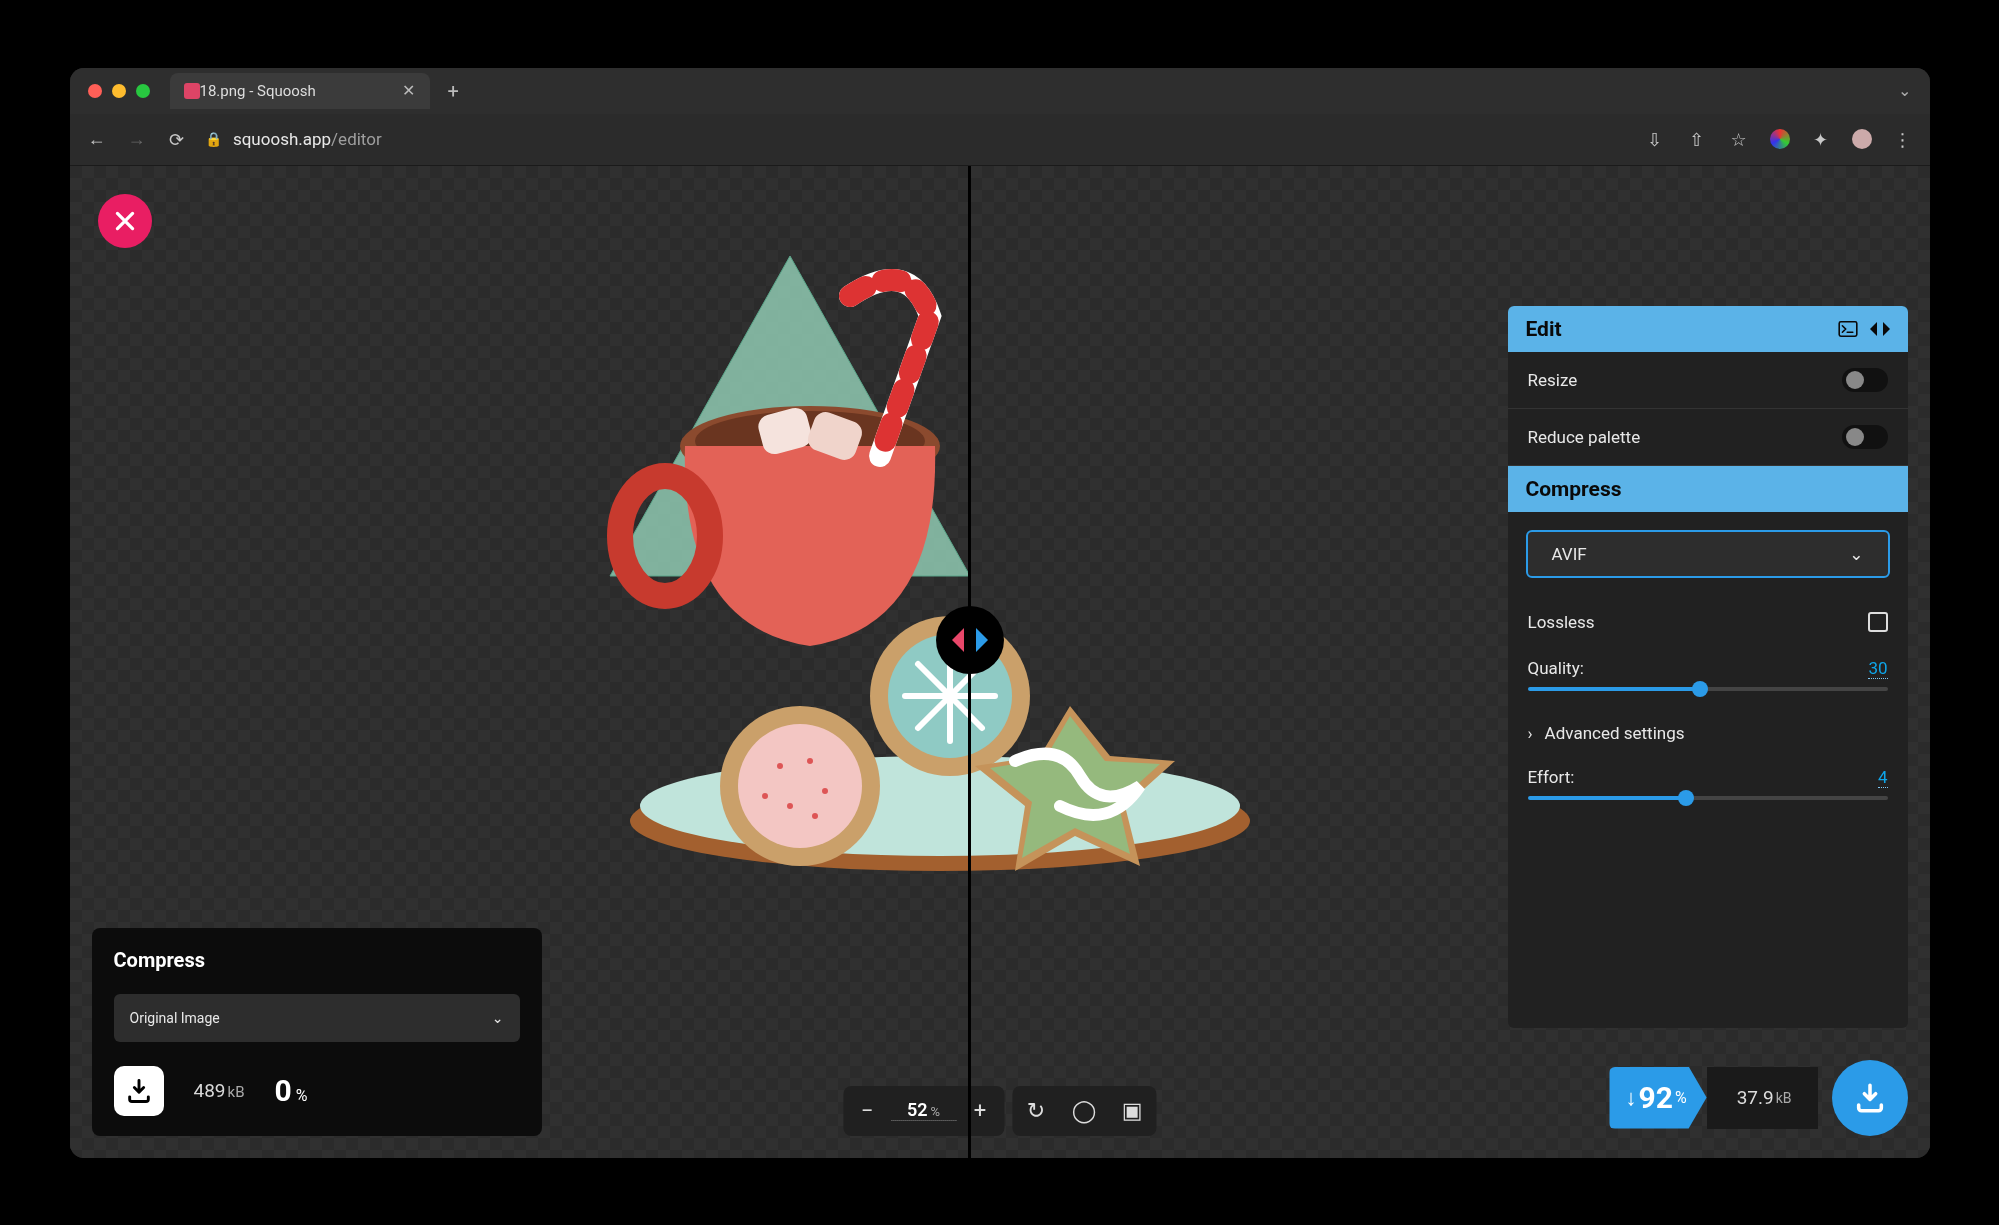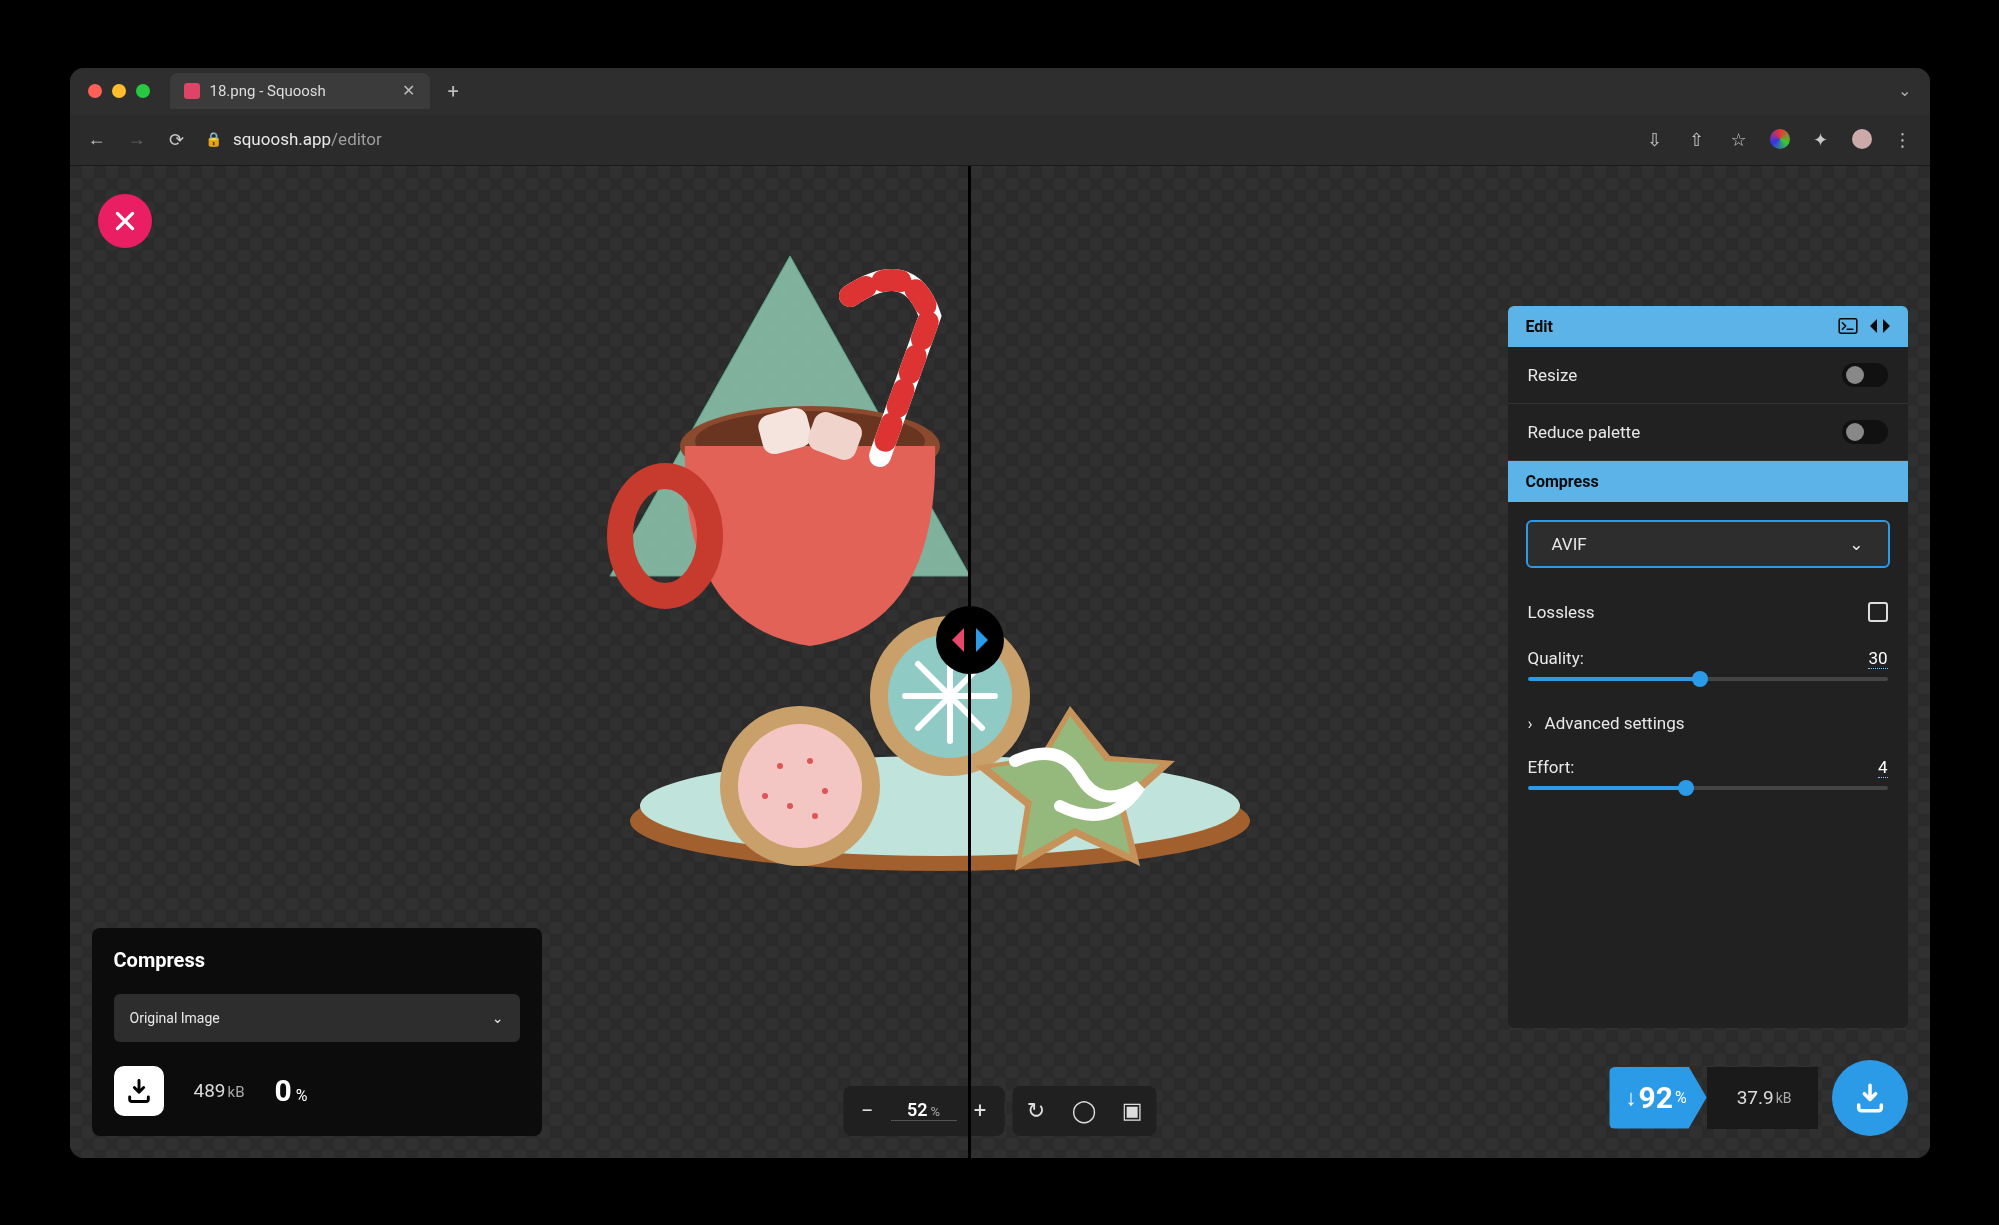--- a/index.html
+++ b/index.html
@@ -37,21 +37,21 @@
   .t-close{background:#ff5f57;} .t-min{background:#febc2e;} .t-max{background:#28c840;}
   .tab {
     background: #3b3b3b;
     height: 36px;
     border-radius: 8px 8px 0 0;
     display: flex;
     align-items: center;
     padding: 0 14px;
     color: #ddd;
     font-size: 15px;
-    gap: 10px;
+    gap: 0;
     min-width: 260px;
   }
   .tab .favicon{width:16px;height:16px;border-radius:3px;background:#d46;}
   .tab .tab-close{margin-left:auto;color:#bbb;font-size:16px;}
   .tab-plus{color:#bbb;font-size:20px;margin-left:8px;}
   .tab-right{margin-left:auto;color:#aaa;}
   
   .urlbar {
     height: 52px;
     background: #2b2b2b;
@@ -117,36 +117,36 @@
   .stat-size .unit{font-size:15px;color:#aaa;margin-left:2px;}
   .stat-pct{font-size:30px;font-weight:700;color:#fff;display:flex;align-items:baseline;}
   .stat-pct .pct-unit{font-size:16px;font-weight:400;margin-left:4px;}
   
   .right-panel{
     position:absolute;right:22px;top:140px;bottom:130px;width:400px;
     background:#212121;border-radius:6px;color:#e8e8e8;overflow:hidden;
     display:flex;flex-direction:column;
   }
   .section-header{
-    background:#5bb3e8;color:#0a0a0a;font-weight:700;font-size:16px;
+    background:#5bb3e8;color:#0a0a0a;font-weight:700;font-size:21px;
     padding:11px 18px;display:flex;align-items:center;justify-content:space-between;
   }
   .hdr-icons{display:flex;gap:12px;align-items:center;}
   .row{display:flex;align-items:center;justify-content:space-between;padding:16px 20px;border-bottom:1px solid #333;font-size:17px;}
   .toggle{width:46px;height:24px;background:#111;border-radius:12px;position:relative;}
   .toggle::after{content:"";position:absolute;width:18px;height:18px;background:#888;border-radius:50%;top:3px;left:4px;}
   .rp-select{
     margin:18px;border:2px solid #2b9be8;border-radius:6px;height:48px;
     display:flex;align-items:center;padding:0 24px;justify-content:space-between;
     background:#2d2d2d;font-size:17px;
   }
   .checkbox{width:20px;height:20px;border:2px solid #ddd;border-radius:3px;}
   .slider-row{padding:10px 20px 18px 20px;font-size:17px;}
   .slider-row .slider-top{display:flex;justify-content:space-between;margin-bottom:8px;}
-  .slider-row .slider-val{color:#ffffff;border-bottom:1px dotted #7fc9f5;}
+  .slider-row .slider-val{color:#0ea5e9;border-bottom:1px dotted #7fc9f5;}
   .slider{height:4px;background:linear-gradient(to right,#2b9be8 var(--p),#444 var(--p));border-radius:2px;position:relative;}
   .slider::after{content:"";position:absolute;width:16px;height:16px;background:#2b9be8;border-radius:50%;top:-6px;left:calc(var(--p) - 8px);}
   .adv-row{display:flex;align-items:center;gap:12px;padding:14px 20px;font-size:17px;}
   
   .right-dl{
     position:absolute;right:22px;bottom:22px;display:flex;align-items:center;gap:0;
   }
   .savings{
     background:#2b9be8;color:#fff;font-weight:700;height:62px;
     padding:0 20px 0 16px;display:flex;align-items:center;font-size:30px;

